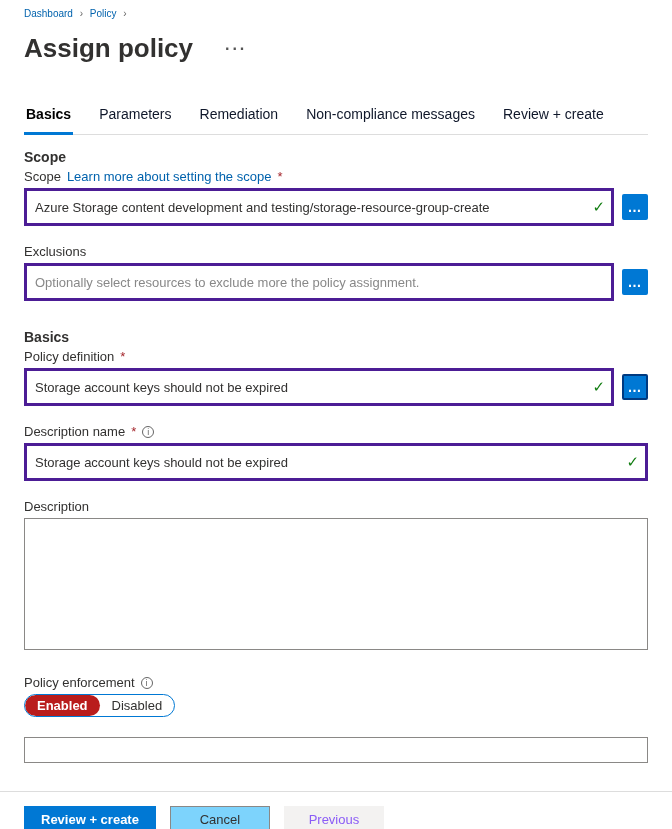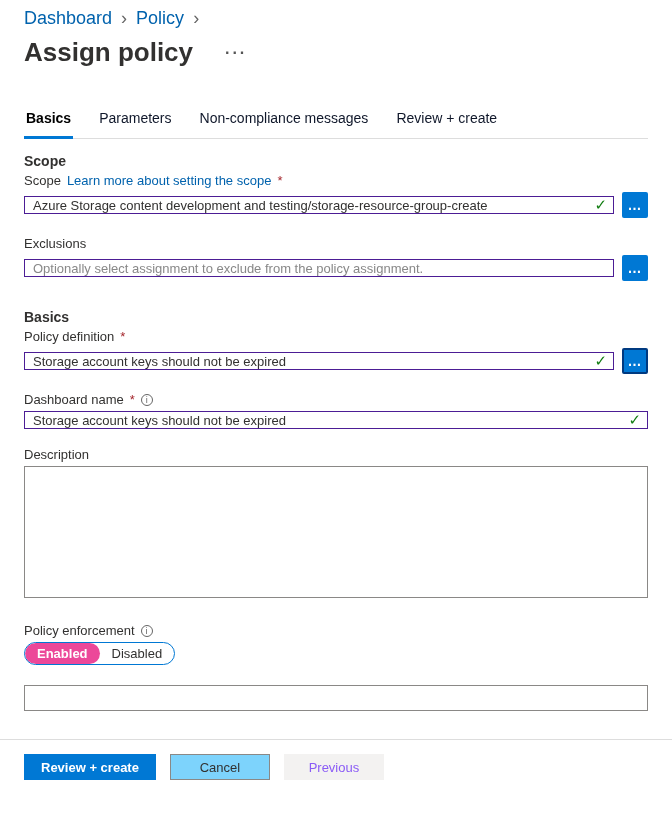--- a/index.html
+++ b/index.html
@@ -8,35 +8,35 @@
     font-family: "Segoe UI", Arial, sans-serif;
     font-size: 13px;
     color: #323130;
     background: #fff;
     width: 672px;
   }
   .page {
     padding: 8px 24px 0 24px;
   }
   .breadcrumb {
-    font-size: 18px;
+    font-size: 10px;
     margin-bottom: 6px;
   }
   .breadcrumb a {
     color: #0062ad;
     text-decoration: none;
   }
   .breadcrumb .sep {
     color: #666;
     margin: 0 4px;
   }
   h1 {
     font-size: 26px;
     font-weight: 600;
-    margin: 8px 0 36px 0;
+    margin: 14px 0 36px 0;
     display: flex;
     align-items: center;
     gap: 32px;
   }
   .ellipsis-icn {
     font-size: 16px;
     letter-spacing: 2px;
     color: #555;
     cursor: pointer;
   }
@@ -89,24 +89,24 @@
     font-style: normal;
   }
   .input-row {
     display: flex;
     gap: 8px;
     align-items: center;
     margin-bottom: 18px;
   }
   .text-input {
     flex: 1;
-    border: 1px solid #4c1d95;
+    border: 3px solid #4c1d95;
     padding: 5px 40px 5px 8px;
     font-size: 13px;
-    height: 18px;
+    height: 38px;
     position: relative;
     display: flex;
     align-items: center;
     background: #fff;
   }
   .text-input.placeholder span { color: #888; }
   .check-icn {
     position: absolute;
     right: 6px;
     top: 50%;
@@ -147,21 +147,21 @@
     border-radius: 14px;
     overflow: hidden;
     margin-bottom: 20px;
   }
   .toggle-opt {
     padding: 3px 12px;
     font-size: 13px;
     cursor: pointer;
   }
   .toggle-opt.active {
-    background: #ec4899;
+    background: #b91c1c;
     color: #fff;
     font-weight: 600;
     border-radius: 12px;
   }
   .plain-input {
     width: 100%;
     border: 1px solid #8a8886;
     height: 26px;
     padding: 4px 8px;
     font-size: 13px;
@@ -213,20 +213,21 @@
   </div>
 
   <h1>
     <span>Assign policy</span>
     <span class="ellipsis-icn">···</span>
   </h1>
 
   <div class="tabs">
     <div class="tab active">Basics</div>
     <div class="tab">Parameters</div>
+    <div class="tab">Remediation</div>
     <div class="tab">Non-compliance messages</div>
     <div class="tab">Review + create</div>
   </div>
 
   
   <div class="section-title">Scope</div>
 
   <div class="field-label">
     <span>Scope</span>
     <a href="#" class="learn-link">Learn more about setting the scope</a>
@@ -238,21 +239,21 @@
       <span class="check-icn">✓</span>
     </div>
     <div class="icon-btn">
       <span>…</span>
     </div>
   </div>
 
   <div class="field-label">Exclusions</div>
   <div class="input-row">
     <div class="text-input placeholder">
-      <span>Optionally select assignment to exclude from the policy assignment.</span>
+      <span>Optionally select resources to exclude more the policy assignment.</span>
     </div>
     <div class="icon-btn">
       <span>…</span>
     </div>
   </div>
 
   
   <div class="section-title gap-lg">Basics</div>
 
   <div class="field-label">
@@ -263,21 +264,21 @@
     <div class="text-input">
       <span>Storage account keys should not be expired</span>
       <span class="check-icn">✓</span>
     </div>
     <div class="icon-btn outlined">
       <span>…</span>
     </div>
   </div>
 
   <div class="field-label">
-    <span>Dashboard name</span>
+    <span>Description name</span>
     <span class="req">*</span>
     <span class="info-icn">i</span>
   </div>
   <div class="input-row">
     <div class="text-input">
       <span>Storage account keys should not be expired</span>
       <span class="check-icn">✓</span>
     </div>
   </div>
 

